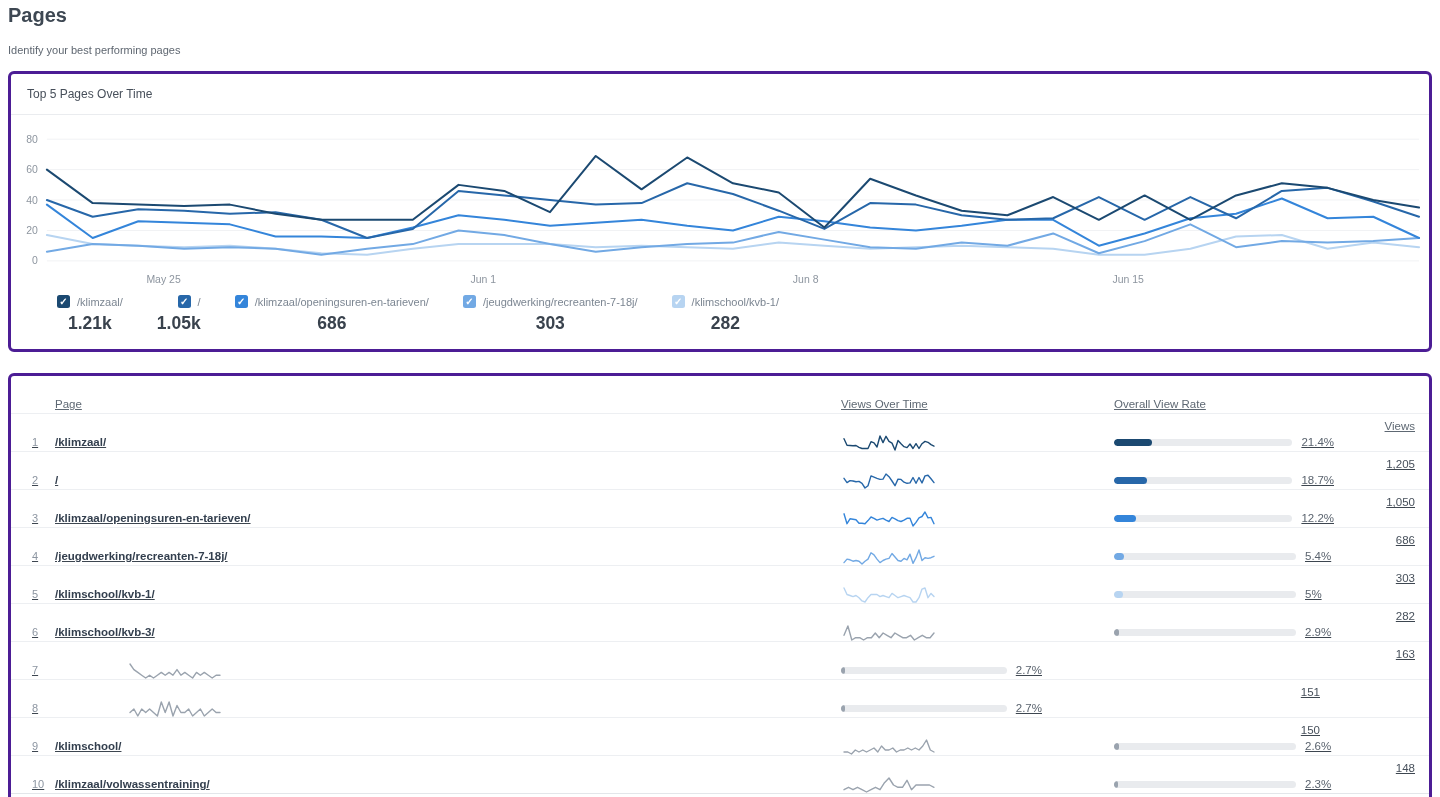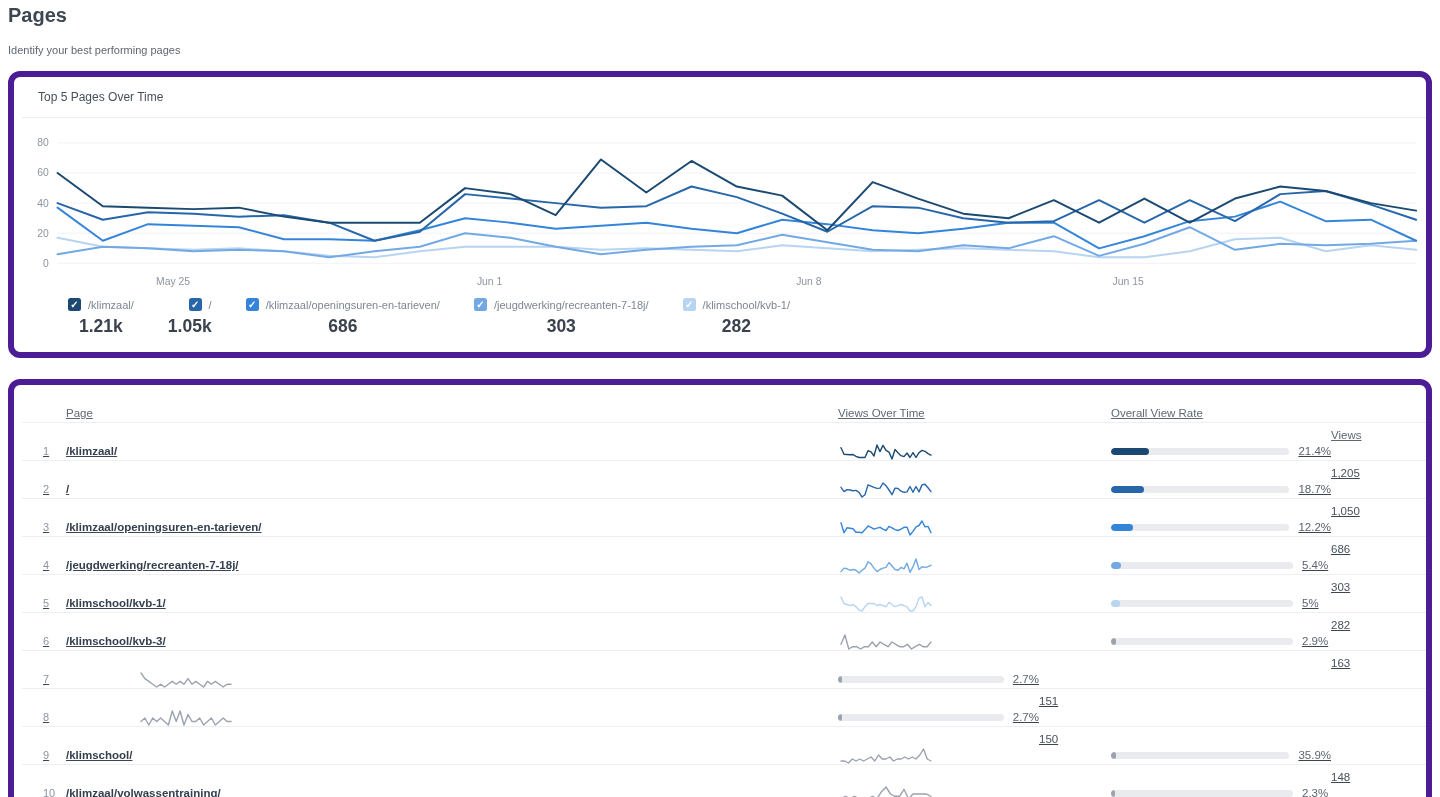--- a/index.html
+++ b/index.html
@@ -3,21 +3,21 @@
 <meta charset="utf-8">
 <style>
   * { box-sizing: border-box; }
   html,body { margin:0; padding:0; background:#ffffff; }
   body { font-family:"Liberation Sans", sans-serif; color:#3d4650; width:1440px; }
   .wrap { padding:2px 8px 10px 8px; }
 
   .page-title { font-size:20px; font-weight:700; color:#3d4752; margin:2px 0 17px 0; padding-left:0; }
   .page-subtitle { font-size:11px; color:#5f6771; margin:0 0 15px 0; }
 
-  .card { background:#fff; border:6px solid #4c1d95; border-radius:12px;padding-left:8px; }
+  .card { background:#fff; border:3px solid #4c1d95; border-radius:6px; }
   .card-head { padding:13px 16px; font-size:12px; color:#474f5a; border-bottom:1px solid #eaecef; }
 
   .chart-body { padding:10px 0 0 0; }
   .main-chart { display:block; width:100%; height:168px; }
   .main-chart text.ax { font-family:"Liberation Sans",sans-serif; font-size:10.5px; fill:#8d959f; }
 
   .legend { display:flex; gap:34px; padding:2px 16px 15px 46px; }
   .legend-item { display:flex; flex-direction:column; align-items:flex-end; }
   .leg-top { display:flex; align-items:center; gap:7px; cursor:pointer; }
   .cbx { width:13px; height:13px; border-radius:2.5px; position:relative; flex:0 0 auto; }
@@ -28,21 +28,21 @@
 
   .tbl { margin-top:21px; }
   .grid-row { display:grid; grid-template-columns:44px 1fr 273px 292px 95px; align-items:center;text-decoration:underline; }
   .thead { height:37px; font-size:11.5px; color:#5e6873; }
   .trow { height:38px; border-top:1px solid #edeff2; font-size:11.5px; }
   .c-rank { padding-left:21px; color:#8b94a0; font-size:11px; }
   .c-page { color:#333f4e; font-weight:600; }
   .thead .c-page { font-weight:400; color:#5e6873; }
   .c-spark { padding-left:72px; }
   .c-rate { padding-left:72px; display:flex; align-items:center; gap:9px;text-align:right; }
-  .c-views { padding-right:14px; color:#47505b;margin-top:44px; }
+  .c-views { text-align:right; padding-right:14px; color:#47505b;margin-top:44px; }
   .thead .c-views { color:#5e6873; }
   .spark { width:96px; height:22px; display:block; }
   .track { width:182px; height:7px; border-radius:4px; background:#e9ebee; overflow:hidden; }
   .fill { height:7px; border-radius:4px; }
   .pct { font-size:11.5px; color:#5a636e; white-space:nowrap; }
   .total-row { border-top:1px solid #e3e6ea; height:37px; display:flex; justify-content:flex-end;
                align-items:center; padding-right:14px; font-size:11.5px; color:#4a5360; }
 </style>
 </head>
 <body>
@@ -264,21 +264,21 @@
       <div class="c-page">/klimschool/</div>
       <div class="c-spark">
           <svg class="spark" viewBox="0 0 96 22">
             <polyline points="3.0,17.0 6.8,17.0 10.5,19.0 14.3,15.0 18.0,17.0 21.8,15.0 25.5,17.0 29.3,15.0 33.0,13.0 36.8,17.0 40.5,11.0 44.3,15.0 48.0,15.0 51.8,13.0 55.5,17.0 59.3,15.0 63.0,15.0 66.8,13.0 70.5,15.0 74.3,13.0 78.0,15.0 81.8,11.0 85.5,5.0 89.3,15.0 93.0,17.0" fill="none" stroke="#9aa3ae" stroke-width="1.4" stroke-linejoin="round" stroke-linecap="round"></polyline>
           </svg>
         </div>
       <div class="c-rate">
         <div class="track">
             <div class="fill" style="width: 2.6%; background: rgb(154, 163, 174);"></div>
           </div>
-        <span class="pct">35.9%</span>
+        <span class="pct">2.6%</span>
       </div>
       <div class="c-views">148</div>
     </div>
 
     <div class="grid-row trow">
       <div class="c-rank">10</div>
       <div class="c-page">/klimzaal/volwassentraining/</div>
       <div class="c-spark">
           <svg class="spark" viewBox="0 0 96 22">
             <polyline points="3.0,16.7 7.5,14.3 12.0,16.7 16.5,14.3 21.0,16.7 25.5,19.0 30.0,16.7 34.5,14.3 39.0,16.7 43.5,9.7 48.0,5.0 52.5,12.0 57.0,14.3 61.5,14.3 66.0,7.3 70.5,16.7 75.0,12.0 79.5,12.0 84.0,12.0 88.5,12.0 93.0,14.3" fill="none" stroke="#9aa3ae" stroke-width="1.4" stroke-linejoin="round" stroke-linecap="round"></polyline>

